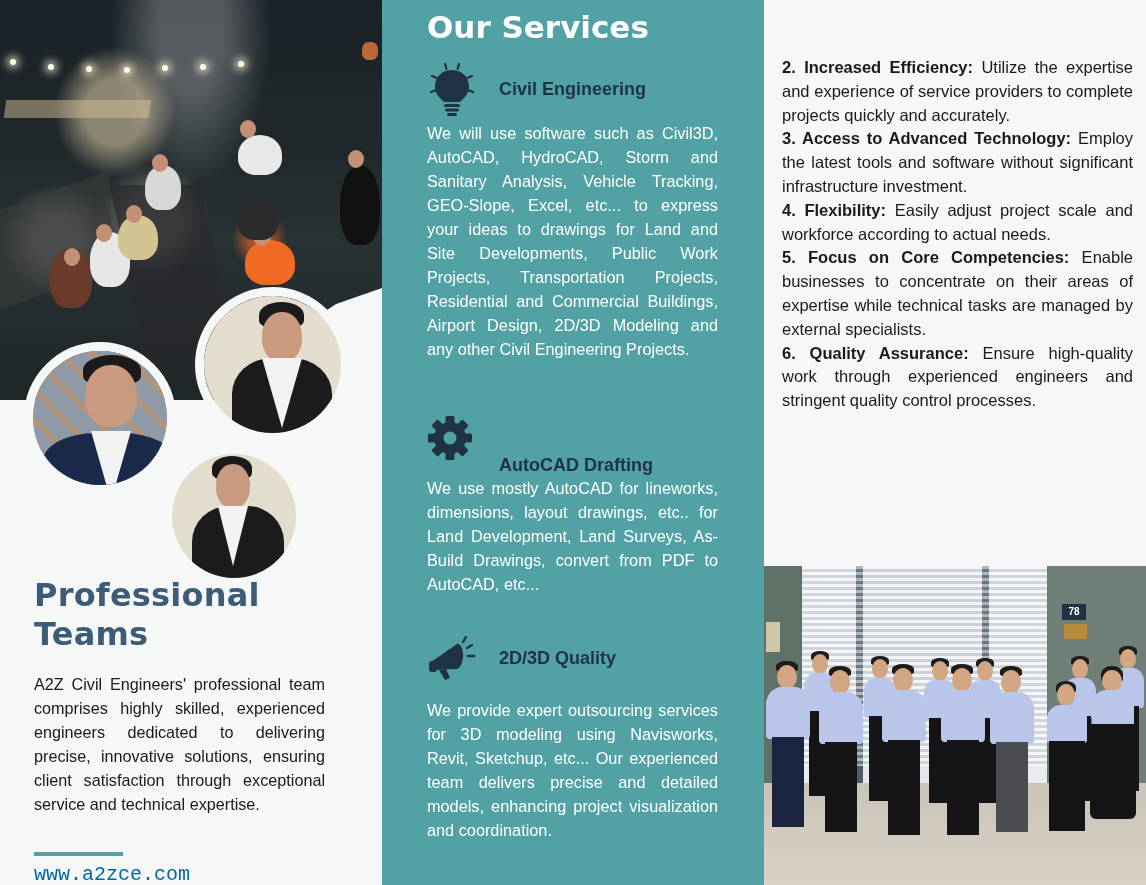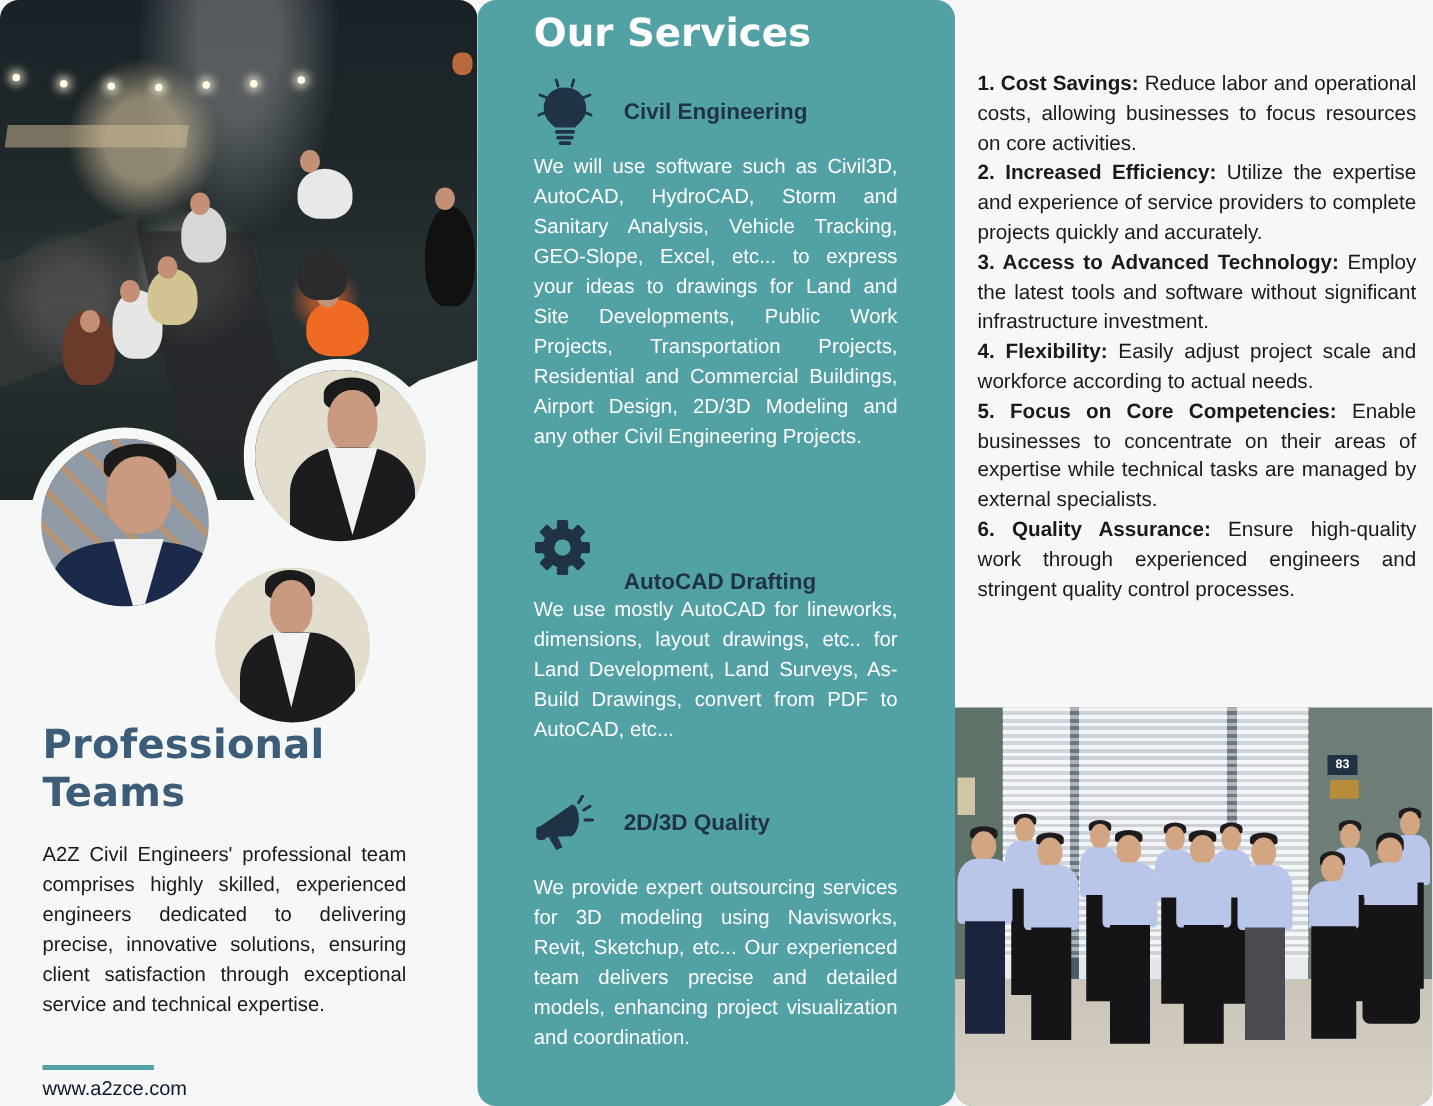--- a/index.html
+++ b/index.html
@@ -1,19 +1,19 @@
 <!DOCTYPE html>
 <html><head>
 <meta charset="utf-8">
 <style>
   * { box-sizing: border-box; margin: 0; padding: 0; }
   html, body { width: 1146px; height: 885px; overflow: hidden; background: #f6f6f6; }
   body { font-family: "Liberation Sans", "DejaVu Sans", sans-serif; position: relative; }
 
-  .panel { position: absolute; top: 0; height: 885px; border-radius: 15px; }
+  .panel { position: absolute; top: 0; height: 885px; }
   .panel-left { left: 0; width: 382px; background: #f6f7f7; overflow: hidden; }
   .panel-mid { left: 382px; width: 382px; background: #52a1a5; }
   .panel-right { left: 764px; width: 382px; background: #f7f7f7; overflow: hidden; }
 
   
   .night-photo {
     position: absolute; left: 0; top: 0; width: 382px; height: 400px;
     background:
       radial-gradient(circle at 15% 60%, rgba(200,200,190,0.35) 0 6%, transparent 14%),
       radial-gradient(circle at 40% 55%, rgba(210,200,180,0.35) 0 8%, transparent 18%),
@@ -39,21 +39,21 @@
   .pro-title {
     position: absolute; left: 34px; top: 576px; width: 320px;
     font-family: "DejaVu Sans", sans-serif; font-weight: bold; font-size: 32px; line-height: 39px;
     color: #3c5c78; letter-spacing: 0.2px;
   }
   .pro-body {
     position: absolute; left: 34px; top: 672px; width: 291px;
     font-size: 16.2px; line-height: 24px; color: #1a1a1a; text-align: justify; text-align-last: left;
   }
   .pro-divider { position: absolute; left: 34px; top: 852px; width: 89px; height: 4px; background: #52a1a5; }
-  .pro-url { position: absolute; left: 34px; top: 863px; font-size: 16px; color: #0f172a; }
+  .pro-url { position: absolute; left: 34px; top: 863px; font-size: 20px; color: #0369a1; font-family: Liberation Mono, monospace; }
 
   
   .svc-title {
     position: absolute; left: 45px; top: 9px;
     font-family: "DejaVu Sans", sans-serif; font-weight: bold; font-size: 31px; color: #ffffff;
   }
   .svc-icon { position: absolute; left: 45px; width: 50px; height: 50px; }
   .svc-head { position: absolute; left: 117px; font-weight: bold; font-size: 18px; color: #1f3345; }
   .svc-text {
     position: absolute; left: 45px; width: 291px;
@@ -218,32 +218,31 @@
         <path d="M12 34 L18 44 L23 42 L19 33 Z" fill="#1f3345"></path>
       </svg>
     </span>
     <h3 class="svc-head" style="top:648px;">2D/3D Quality</h3>
     <p class="svc-text" style="top:698px;">We provide expert outsourcing services for 3D modeling using Navisworks, Revit, Sketchup, etc... Our experienced team delivers precise and detailed models, enhancing project visualization and coordination.</p>
   </div>
 </section>
 
 <section class="panel panel-right">
   <div class="adv-list">
-    <p class="adv-item"><b>1. Cost Savings:</b><span> Reduce labor and operational costs, allowing businesses to focus resources on core activities.</span></p>
     <p class="adv-item"><b>2. Increased Efficiency:</b><span> Utilize the expertise and experience of service providers to complete projects quickly and accurately.</span></p>
     <p class="adv-item"><b>3. Access to Advanced Technology:</b><span> Employ the latest tools and software without significant infrastructure investment.</span></p>
     <p class="adv-item"><b>4. Flexibility:</b><span> Easily adjust project scale and workforce according to actual needs.</span></p>
     <p class="adv-item"><b>5. Focus on Core Competencies:</b><span> Enable businesses to concentrate on their areas of expertise while technical tasks are managed by external specialists.</span></p>
     <p class="adv-item"><b>6. Quality Assurance:</b><span> Ensure high-quality work through experienced engineers and stringent quality control processes.</span></p>
   </div>
 
   <div class="team-photo">
     <div class="stripes"></div>
     <div class="intercom"></div>
-    <div class="house-number">83</div>
+    <div class="house-number">78</div>
     <div class="brass-sign"></div>
 
     <div class="member" style="left:40px;top:85px">
         <div class="m-hair" style="left:7px;top:0;width:18px;height:9px"></div>
         <div class="m-head" style="left:8px;top:3px;width:16px;height:20px"></div>
         <div class="m-shirt" style="left:0;top:22px;width:32px;height:40px"></div>
         <div class="m-pants" style="left:5px;top:60px;width:22px;height:85px"></div>
       </div>
     <div class="member" style="left:100px;top:90px">
         <div class="m-hair" style="left:7px;top:0;width:18px;height:9px"></div>

